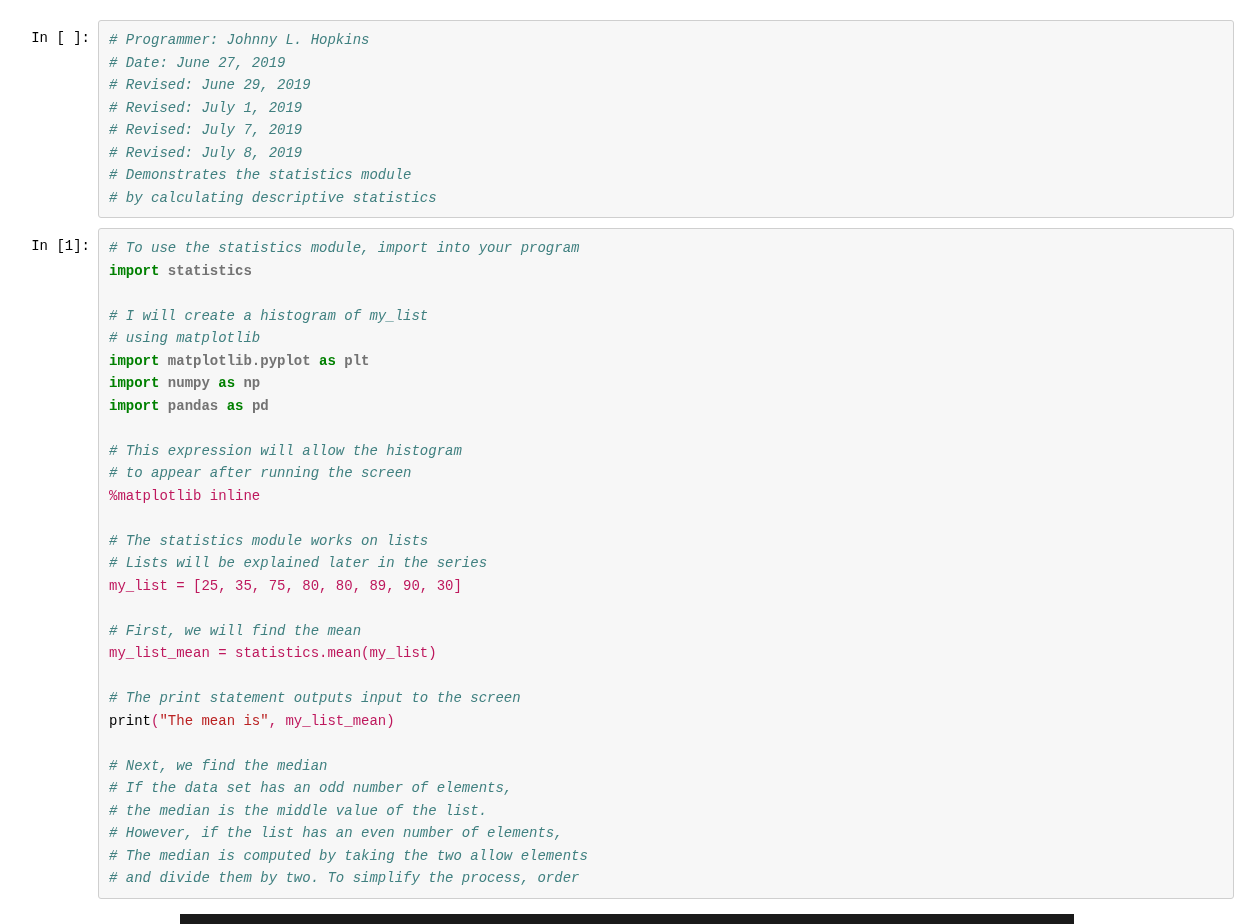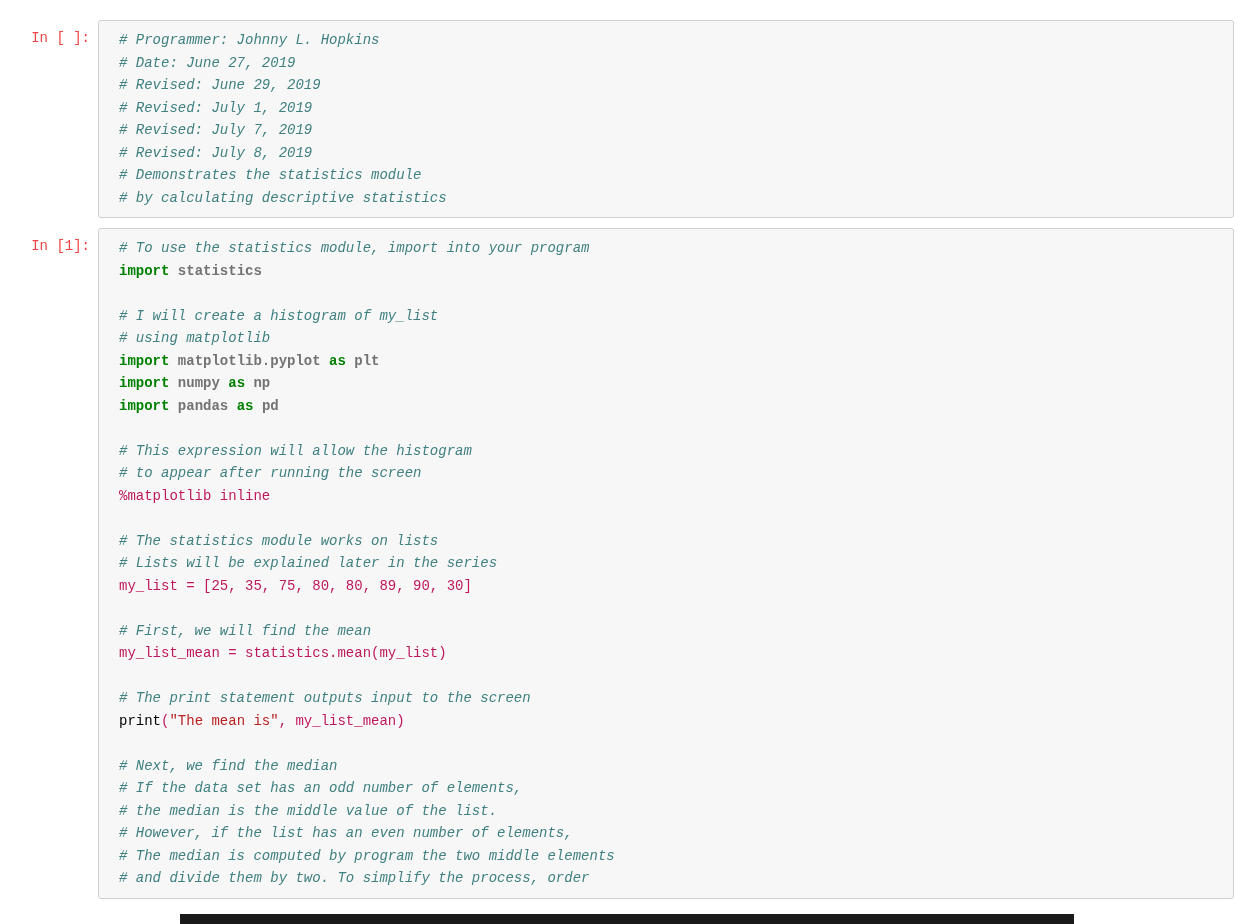--- a/index.html
+++ b/index.html
@@ -17,30 +17,30 @@
       margin-bottom: 10px;
       align-items: flex-start;
     }
     .prompt {
       min-width: 78px;
       width: 78px;
       text-align: right;
       padding: 8px 8px 0 0;
       font-family: Menlo, Monaco, "Courier New", monospace;
       font-size: 14px;
-      color: #ef4444;
+      color: #000000;
       line-height: 1.5;
       flex-shrink: 0;
     }
     .input-area {
       flex: 1;
       border: 1px solid #cfcfcf;
       border-radius: 3px;
       background: #f7f7f7;
-      padding: 8px 20px;
+      padding: 8px 10px;
       font-family: Menlo, Monaco, "Courier New", monospace;
       font-size: 14px;
       line-height: 22.5px;
       white-space: pre;
       overflow-x: auto;
       color: #000;
     }
     .cm { color: #408080; font-style: italic; } 
     .kw { color: #008000; font-weight: bold; text-align: center; }  
     .nm { color: #737373; font-weight: bold; }  
@@ -95,19 +95,19 @@
 <span class="cm"># First, we will find the mean</span>
 <span class="plain">my_list_mean = statistics.mean(my_list)</span>
 <span class="plain"></span>
 <span class="cm"># The print statement outputs input to the screen</span>
 <span class="fn">print</span><span class="plain">(</span><span class="st">"The mean is"</span><span class="plain">, my_list_mean)</span>
 <span class="plain"></span>
 <span class="cm"># Next, we find the median</span>
 <span class="cm"># If the data set has an odd number of elements,</span>
 <span class="cm"># the median is the middle value of the list.</span>
 <span class="cm"># However, if the list has an even number of elements,</span>
-<span class="cm"># The median is computed by program the two middle elements</span>
+<span class="cm"># The median is computed by taking the two allow elements</span>
 <span class="cm"># and divide them by two. To simplify the process, order</span></div>
   </div>
 
 </div>
 
 <div class="dark-bar"></div>
 
 </body></html>

